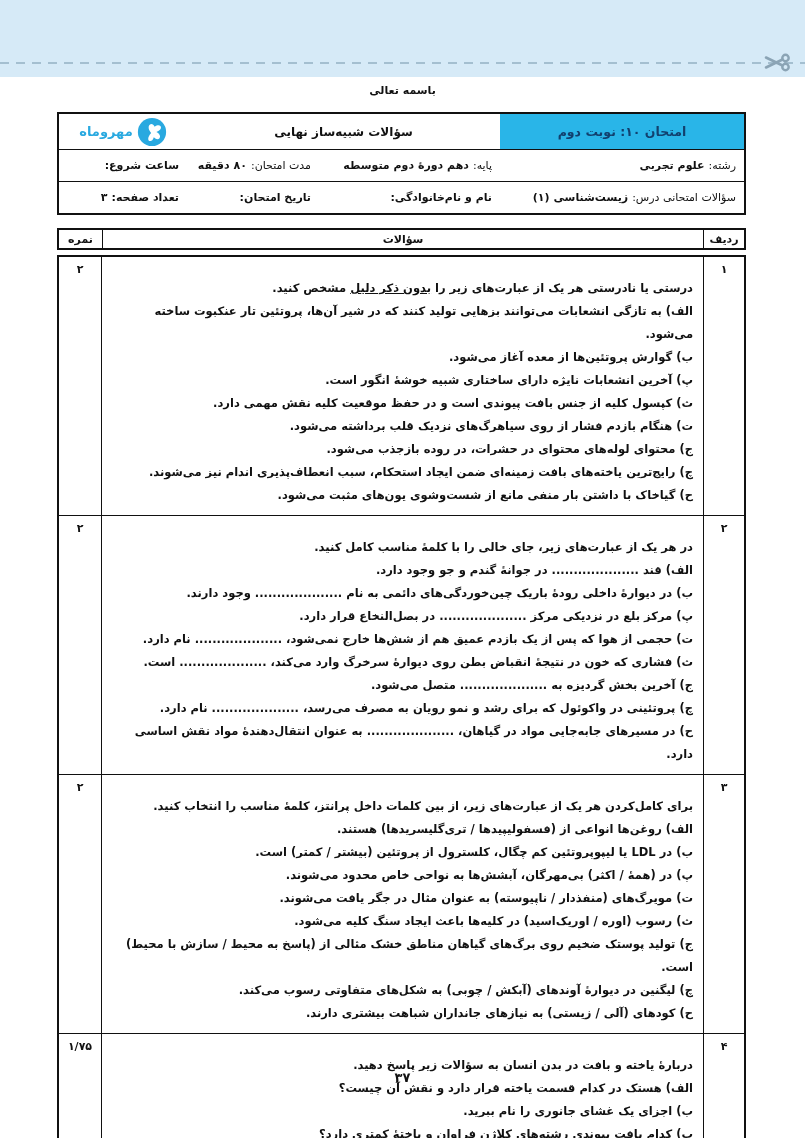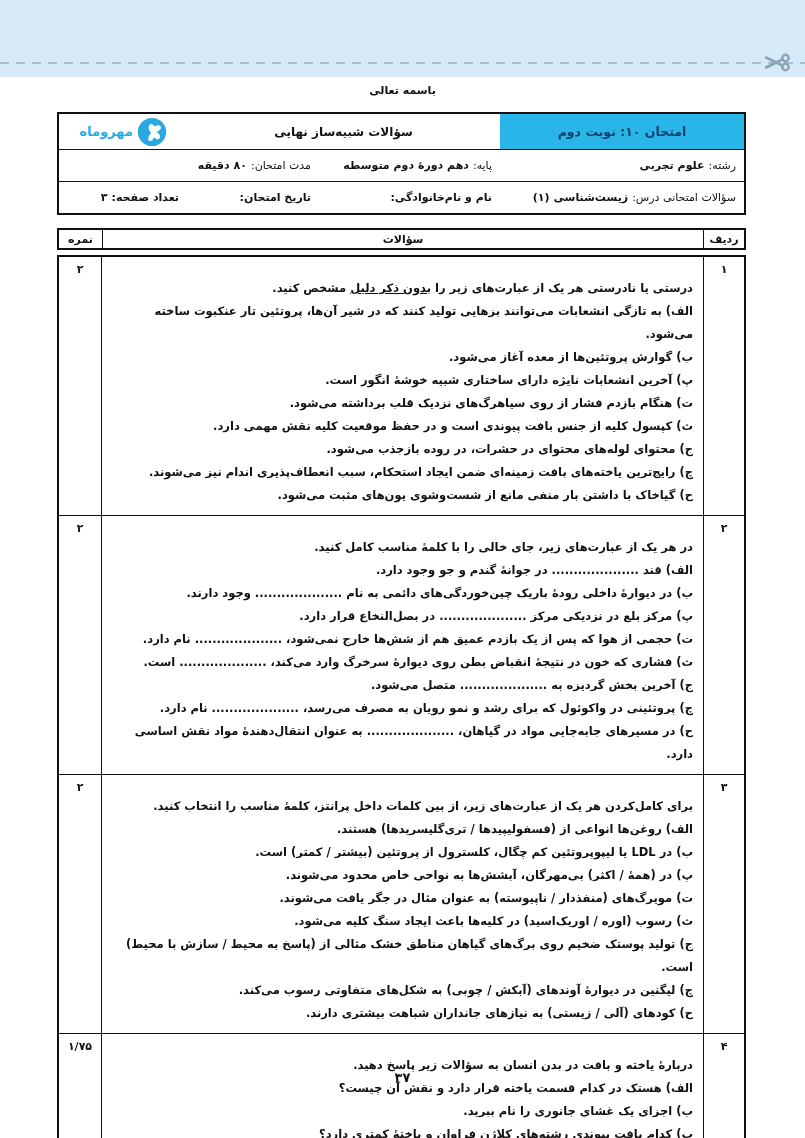--- a/index.html
+++ b/index.html
@@ -21,21 +21,21 @@
   .h-row { display:flex; }
   .h-row + .h-row { border-top:1.5px solid #111; }
   .h-cell { padding:0 8px; display:flex; align-items:center; font-size:11px; }
   .h-cell + .h-cell { border-left:0; }
   .h-sep { border-left:1.5px solid #111; }
   .r1 { height:35px; }
   .r2, .r3 { height:32px; }
   .badge { width:244px; background:#29b5e8; color:#12406e; font-weight:bold; font-size:12.5px;
     justify-content:center; }
   .subtitle { width:313px; justify-content:center; font-weight:bold; font-size:12px; }
-  .logo-cell { width:128px; gap:4px; padding:0 20px; }
+  .logo-cell { width:128px; justify-content:center; gap:4px; padding:0 20px; }
   .logo-text { color:#29a9e0; font-weight:bold; font-size:13px; }
   .w-a { width:244px; } .w-b { width:181px; } .w-c { width:132px; } .w-d { width:128px; }
   .h-cell .lbl { margin-left:4px; }
   .h-cell b { font-weight:bold; }
   .bold-lbl { font-weight:bold; }
 
   
   .qs-header { position:absolute; top:228px; left:57px; width:689px; height:22px;
     border:2px solid #111; direction:rtl; display:flex; font-size:11px; font-weight:bold; color:#111; }
   .qs-header .col { display:flex; align-items:center; justify-content:center; }
@@ -95,20 +95,23 @@
           <b>علوم تجربی</b>
       </div>
       <div class="h-cell w-b h-sep">
         <span class="lbl">پایه:</span>
           <b>دهم دورهٔ دوم متوسطه</b>
       </div>
       <div class="h-cell w-c h-sep">
         <span class="lbl">مدت امتحان:</span>
           <b>۸۰ دقیقه</b>
       </div>
+      <div class="h-cell w-d h-sep bold-lbl">
+        <span>ساعت شروع:</span>
+      </div>
     </div>
     <div class="h-row r3">
       <div class="h-cell w-a">
         <span class="lbl">سؤالات امتحانی درس:</span>
           <b>زیست‌شناسی (۱)</b>
       </div>
       <div class="h-cell w-b h-sep bold-lbl">
         <span>نام و نام‌خانوادگی:</span>
       </div>
       <div class="h-cell w-c h-sep bold-lbl">
@@ -132,22 +135,22 @@
   <div class="q-row">
     <div class="cell num-cell">
       <span>۱</span>
     </div>
     <div class="cell q-cell">
       <div class="q-stem"><span>درستی یا نادرستی هر یک از عبارت‌های زیر را </span><span class="u">بدون ذکر دلیل</span><span> مشخص کنید.</span></div>
       <div class="q-items">
               <div class="q-item">الف) به تازگی انشعابات می‌توانند بزهایی تولید کنند که در شیر آن‌ها، پروتئین تار عنکبوت ساخته می‌شود.</div>
               <div class="q-item">ب) گوارش پروتئین‌ها از معده آغاز می‌شود.</div>
               <div class="q-item">پ) آخرین انشعابات نایژه دارای ساختاری شبیه خوشهٔ انگور است.</div>
+              <div class="q-item">ث) کپسول کلیه از جنس بافت پیوندی است و در حفظ موقعیت کلیه نقش مهمی دارد.</div>
               <div class="q-item">ت) هنگام بازدم فشار از روی سیاهرگ‌های نزدیک قلب برداشته می‌شود.</div>
-              <div class="q-item">ث) کپسول کلیه از جنس بافت پیوندی است و در حفظ موقعیت کلیه نقش مهمی دارد.</div>
               <div class="q-item">ج) محتوای لوله‌های محتوای در حشرات، در روده بازجذب می‌شود.</div>
               <div class="q-item">چ) رایج‌ترین یاخته‌های بافت زمینه‌ای ضمن ایجاد استحکام، سبب انعطاف‌پذیری اندام نیز می‌شوند.</div>
               <div class="q-item">ح) گیاخاک با داشتن بار منفی مانع از شست‌وشوی یون‌های مثبت می‌شود.</div>
             </div>
     </div>
     <div class="cell score-cell">
       <span>۲</span>
     </div>
   </div>
 

